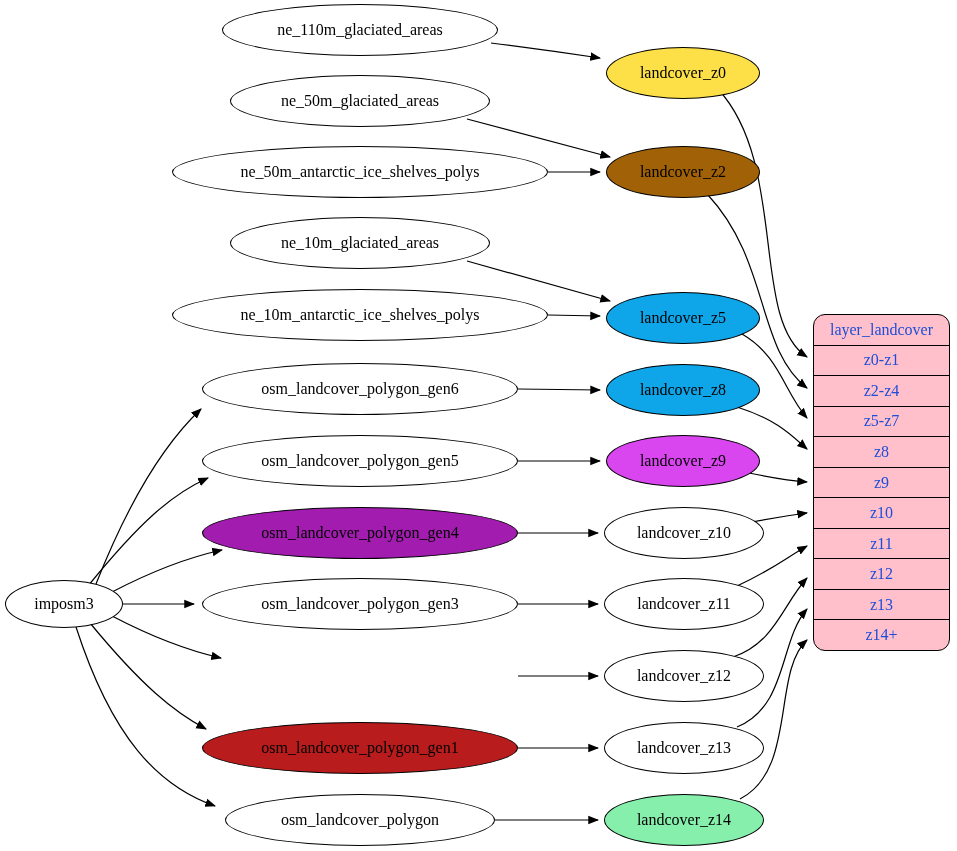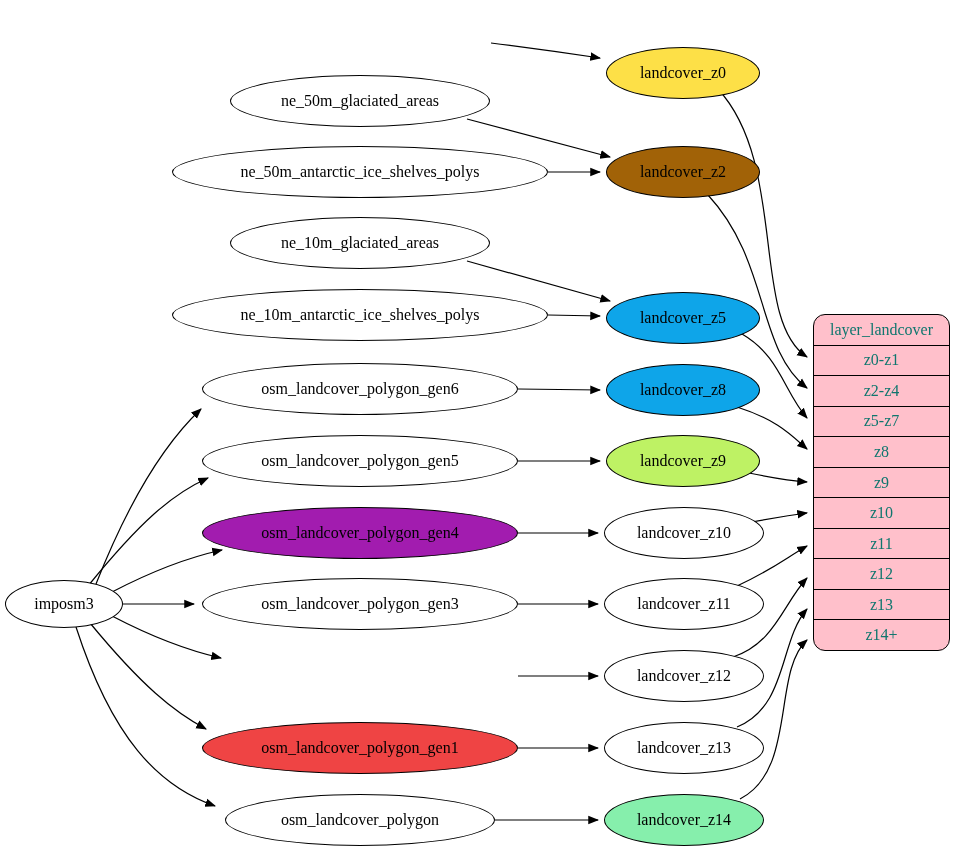--- a/index.html
+++ b/index.html
@@ -22,21 +22,21 @@
     white-space:nowrap;
     box-sizing:border-box;
   }
   .record{
     position:absolute;
     z-index:2;
     left:813px;top:314px;width:137px;height:337px;
     border:1px solid #000;
     border-radius:12px;
     display:flex;flex-direction:column;
-    font-size:16px;color:#0f766e;
+    font-size:16px;color:#1d4ed8;
     box-sizing:border-box;
     overflow:hidden;
   }
   .record > div{
     flex:1;
     display:flex;align-items:center;justify-content:center;
     white-space:nowrap;
   }
   .record > div + div{border-top:1px solid #000;}
 </style>
@@ -81,36 +81,37 @@
       <path d="M 749,473 C 778,479 792,481 807,482" marker-end="url(#arrow)"></path>
       <path d="M 752,522 C 780,517 792,515 807,513" marker-end="url(#arrow)"></path>
       <path d="M 737,586 C 772,570 786,558 807,546" marker-end="url(#arrow)"></path>
       <path d="M 733,657 C 775,643 783,604 807,578" marker-end="url(#arrow)"></path>
       <path d="M 737,727 C 788,706 779,641 807,609" marker-end="url(#arrow)"></path>
       <path d="M 740,799 C 797,770 772,672 807,640" marker-end="url(#arrow)"></path>
     </g>
   </svg>
 
   <div class="node" style="left: 5px; top: 580px; width: 118px; height: 48px; background: rgb(255, 255, 255); border-color: rgb(0, 0, 0);">imposm3</div>
+  <div class="node" style="left: 222px; top: 4px; width: 276px; height: 52px; background: rgb(255, 255, 255); border-color: rgb(0, 0, 0);">ne_110m_glaciated_areas</div>
   <div class="node" style="left: 230px; top: 75px; width: 260px; height: 52px; background: rgb(255, 255, 255); border-color: rgb(0, 0, 0);">ne_50m_glaciated_areas</div>
   <div class="node" style="left: 172px; top: 146px; width: 376px; height: 52px; background: rgb(255, 255, 255); border-color: rgb(0, 0, 0);">ne_50m_antarctic_ice_shelves_polys</div>
   <div class="node" style="left: 230px; top: 217px; width: 260px; height: 52px; background: rgb(255, 255, 255); border-color: rgb(0, 0, 0);">ne_10m_glaciated_areas</div>
   <div class="node" style="left: 172px; top: 289px; width: 376px; height: 52px; background: rgb(255, 255, 255); border-color: rgb(0, 0, 0);">ne_10m_antarctic_ice_shelves_polys</div>
   <div class="node" style="left: 202px; top: 363px; width: 316px; height: 52px; background: rgb(255, 255, 255); border-color: rgb(0, 0, 0);">osm_landcover_polygon_gen6</div>
   <div class="node" style="left: 202px; top: 435px; width: 316px; height: 52px; background: rgb(255, 255, 255); border-color: rgb(0, 0, 0);">osm_landcover_polygon_gen5</div>
   <div class="node" style="left: 202px; top: 507px; width: 316px; height: 52px; background: #a21caf; border-color: rgb(0, 0, 0);">osm_landcover_polygon_gen4</div>
   <div class="node" style="left: 202px; top: 578px; width: 316px; height: 52px; background: rgb(255, 255, 255); border-color: rgb(0, 0, 0);">osm_landcover_polygon_gen3</div>
-  <div class="node" style="left: 202px; top: 722px; width: 316px; height: 52px; background: #ef4444; border-color: rgb(0, 0, 0);">osm_landcover_polygon_gen1</div>
+  <div class="node" style="left: 202px; top: 722px; width: 316px; height: 52px; background: #b91c1c; border-color: rgb(0, 0, 0);">osm_landcover_polygon_gen1</div>
   <div class="node" style="left: 225px; top: 794px; width: 270px; height: 52px; background: rgb(255, 255, 255); border-color: rgb(0, 0, 0);">osm_landcover_polygon</div>
 
   <div class="node" style="left: 606px; top: 47px; width: 154px; height: 52px; background: #fde047; border-color: rgb(0, 0, 0);">landcover_z0</div>
   <div class="node" style="left: 606px; top: 146px; width: 154px; height: 52px; background: #a16207; border-color: rgb(0, 0, 0);">landcover_z2</div>
   <div class="node" style="left: 606px; top: 292px; width: 154px; height: 52px; background: #0ea5e9; border-color: rgb(0, 0, 0);">landcover_z5</div>
   <div class="node" style="left: 606px; top: 364px; width: 154px; height: 52px; background: #0ea5e9; border-color: rgb(0, 0, 0);">landcover_z8</div>
-  <div class="node" style="left: 606px; top: 435px; width: 154px; height: 52px; background: #bef264; border-color: rgb(0, 0, 0);">landcover_z9</div>
+  <div class="node" style="left: 606px; top: 435px; width: 154px; height: 52px; background: #d946ef; border-color: rgb(0, 0, 0);">landcover_z9</div>
   <div class="node" style="left: 604px; top: 507px; width: 160px; height: 52px; background: rgb(255, 255, 255); border-color: rgb(0, 0, 0);">landcover_z10</div>
   <div class="node" style="left: 604px; top: 578px; width: 160px; height: 52px; background: rgb(255, 255, 255); border-color: rgb(0, 0, 0);">landcover_z11</div>
   <div class="node" style="left: 604px; top: 650px; width: 160px; height: 52px; background: rgb(255, 255, 255); border-color: rgb(0, 0, 0);">landcover_z12</div>
   <div class="node" style="left: 604px; top: 722px; width: 160px; height: 52px; background: rgb(255, 255, 255); border-color: rgb(0, 0, 0);">landcover_z13</div>
   <div class="node" style="left: 604px; top: 794px; width: 160px; height: 52px; background: #86efac; border-color: rgb(0, 0, 0);">landcover_z14</div>
 
   <div class="record" style="background: rgb(255, 192, 203);">
     <div>layer_landcover</div>
     <div>z0-z1</div>
     <div>z2-z4</div>

